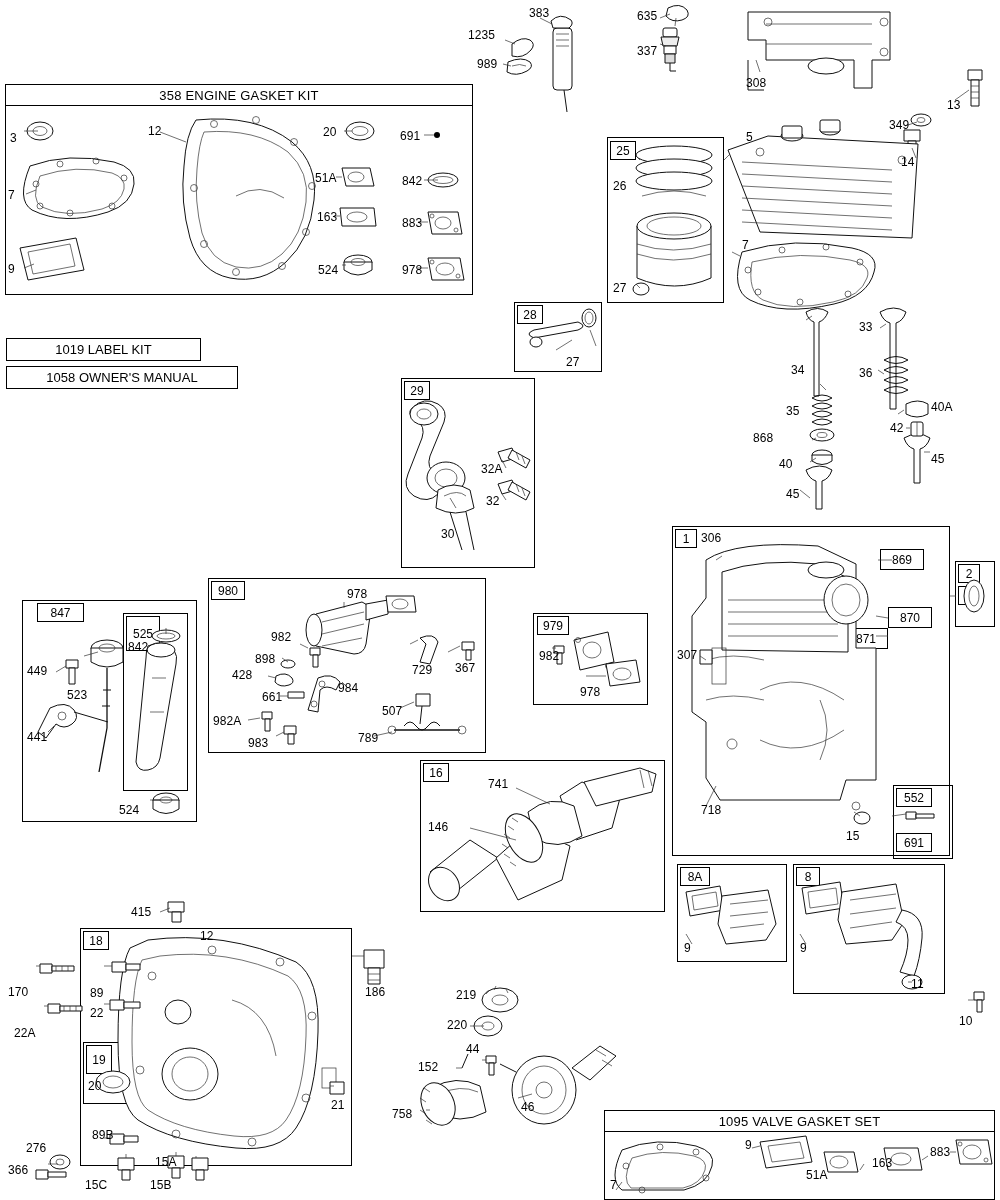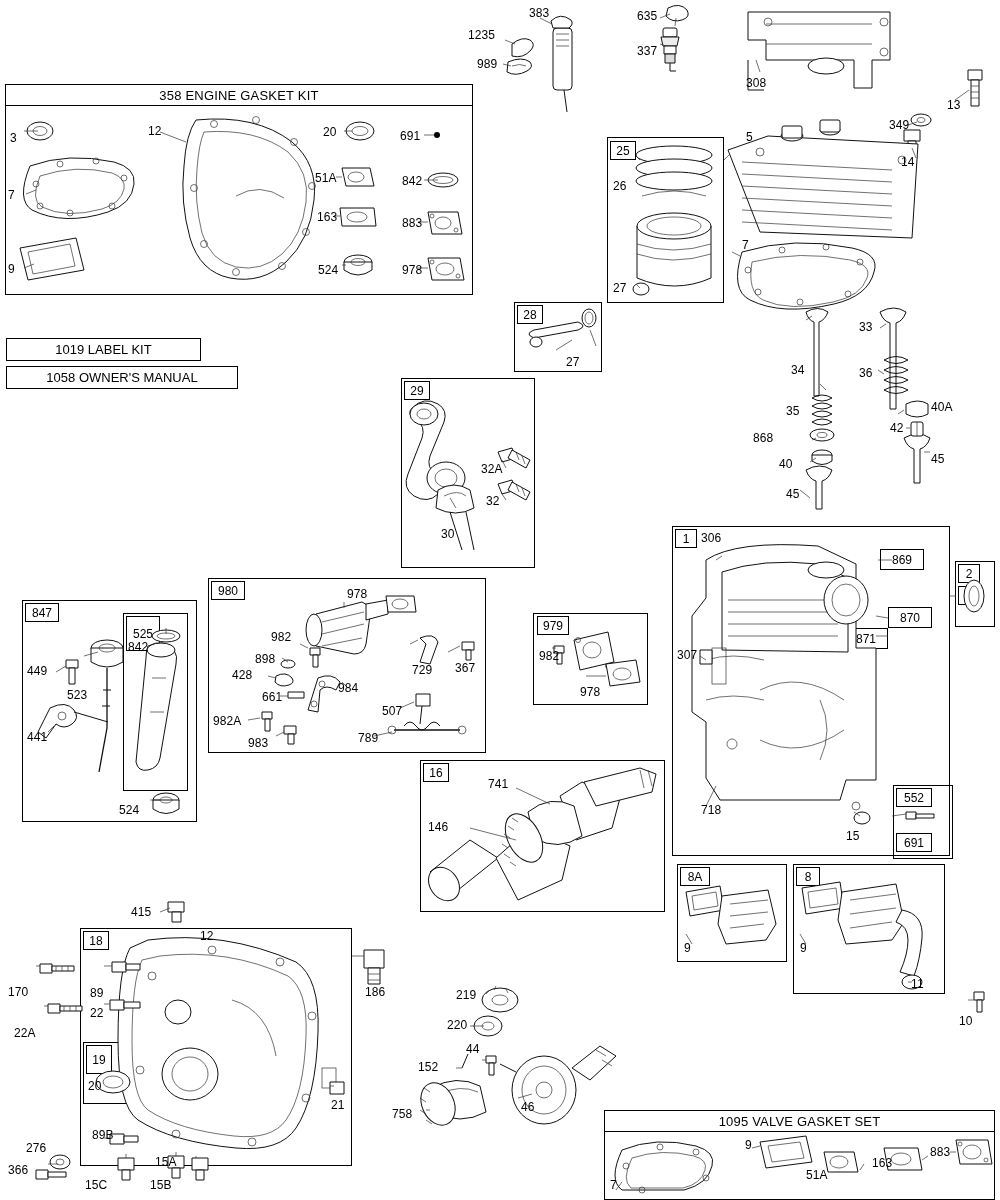--- a/index.html
+++ b/index.html
@@ -44,21 +44,21 @@
   <div class="box" style="left:401px;top:378px;width:134px;height:190px;"></div>
   <div class="boxlabel" style="left:404px;top:381px;width:26px;height:19px;">29</div>
 
   <div class="box" style="left:208px;top:578px;width:278px;height:175px;"></div>
   <div class="boxlabel" style="left:211px;top:581px;width:34px;height:19px;">980</div>
 
   <div class="box" style="left:533px;top:613px;width:115px;height:92px;"></div>
   <div class="boxlabel" style="left:537px;top:616px;width:32px;height:19px;">979</div>
 
   <div class="box" style="left:22px;top:600px;width:175px;height:222px;"></div>
-  <div class="boxlabel" style="left:25px;top:603px;width:34px;height:19px;">847</div>
+  <div class="boxlabel" style="left:37px;top:603px;width:47px;height:19px;">847</div>
   <div class="box" style="left:123px;top:613px;width:65px;height:178px;"></div>
   <div class="boxlabel" style="left:126px;top:616px;width:34px;height:35px;">525</div>
 
   <div class="box" style="left:672px;top:526px;width:278px;height:330px;"></div>
   <div class="boxlabel" style="left:675px;top:529px;width:22px;height:19px;">1</div>
   <div class="boxlabel" style="left:880px;top:549px;width:44px;height:21px;">869</div>
   <div class="boxlabel" style="left:888px;top:607px;width:44px;height:21px;">870</div>
   <div class="boxlabel" style="left:844px;top:628px;width:44px;height:21px;">871</div>
   <div class="box" style="left:955px;top:561px;width:40px;height:66px;"></div>
   <div class="boxlabel" style="left:958px;top:564px;width:22px;height:19px;">2</div>

